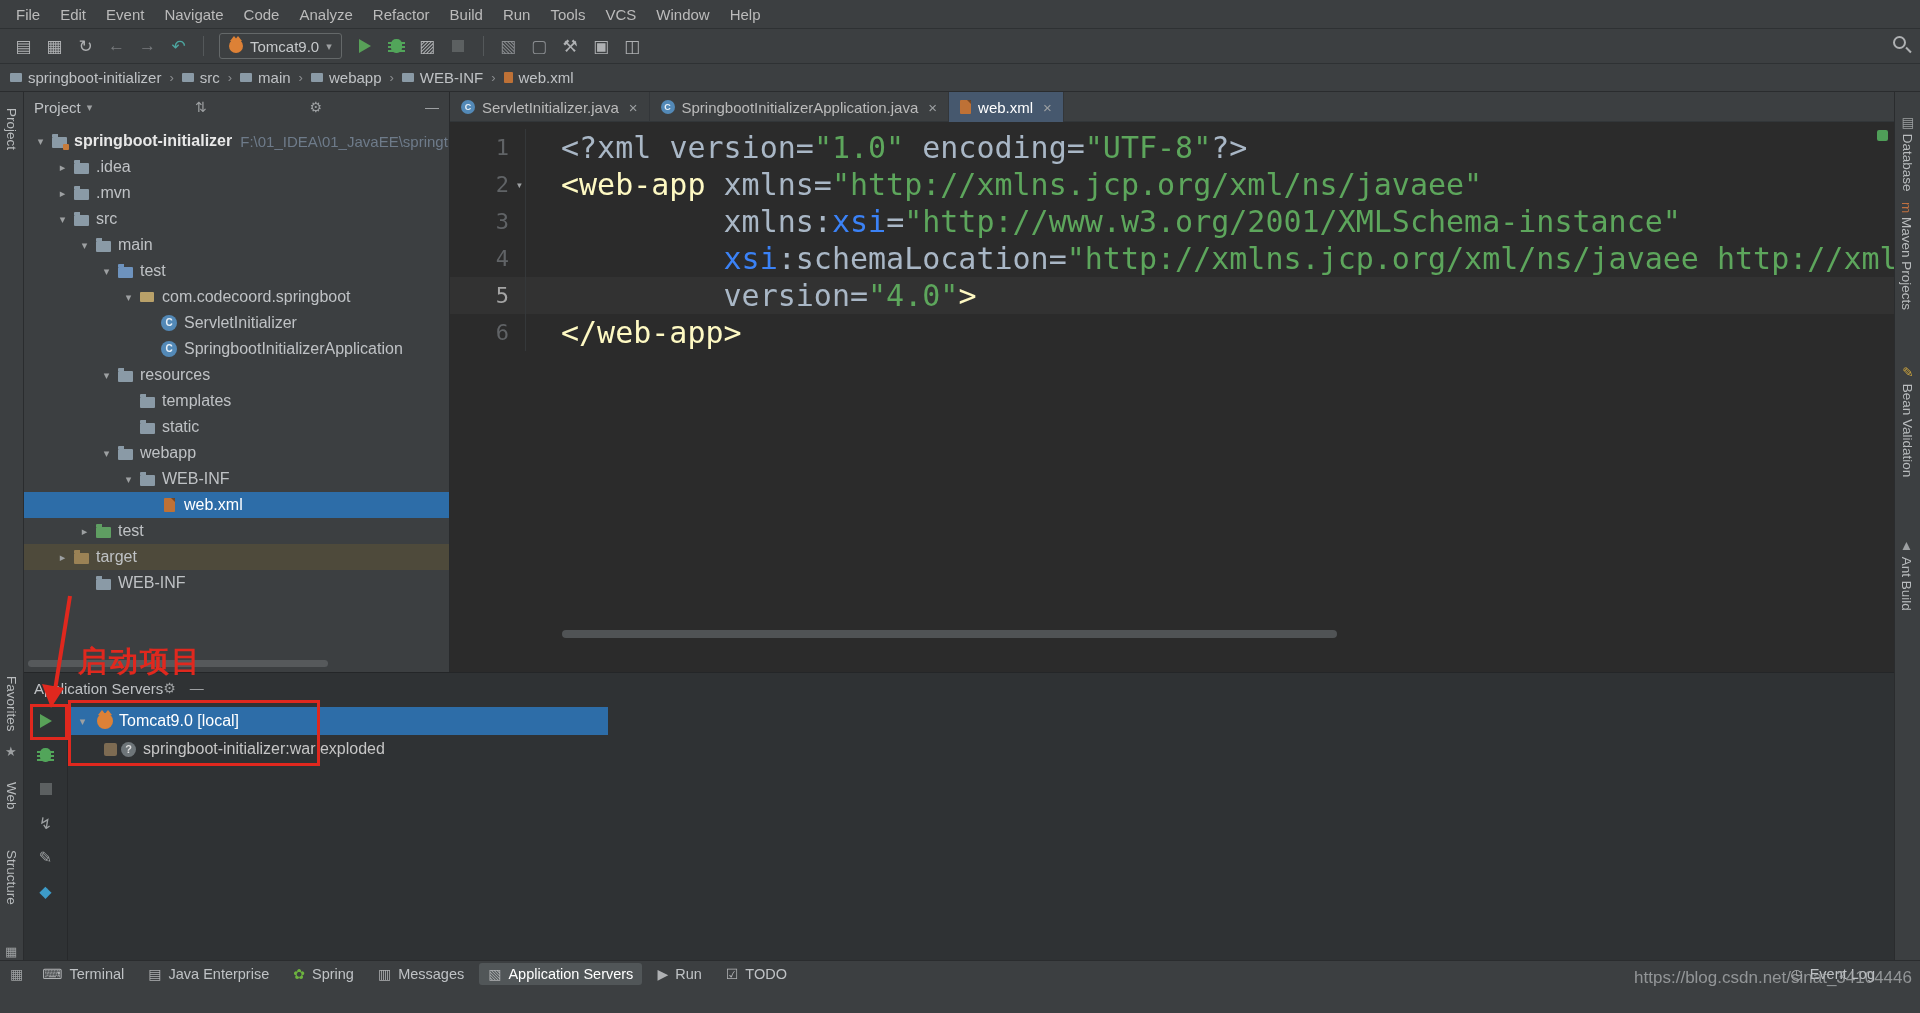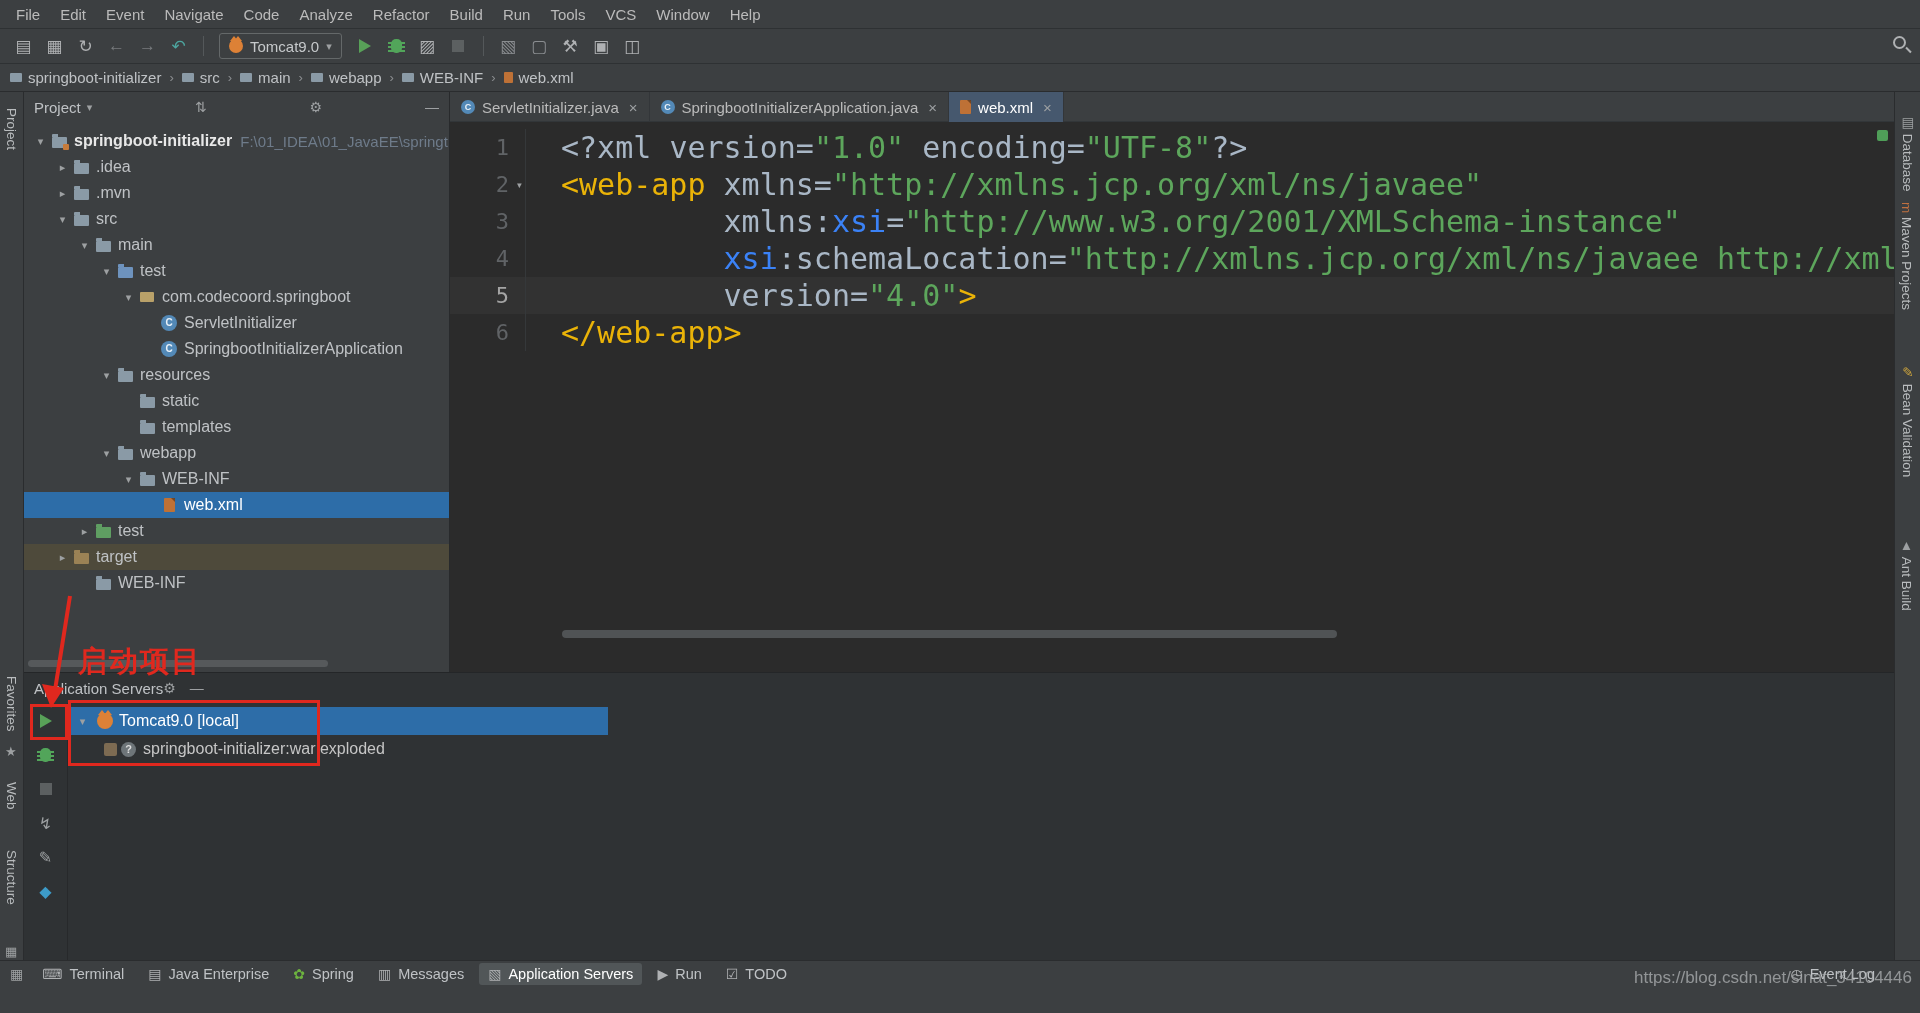--- a/index.html
+++ b/index.html
@@ -78,21 +78,21 @@
   .tab .ic-class{width:14px;height:14px;font:bold 9px/14px "Liberation Sans",sans-serif}
   #editor{position:relative;flex:1;background:#2B2B2B;overflow:hidden}
   #code{padding-top:7px}
   .cl{display:flex;height:37px}
   .cl.cur{background:#323232}
   .gut{width:76px;padding-right:16px;text-align:right;font:22px/37px "DejaVu Sans Mono",monospace;color:#606366;flex:none;border-right:1px solid #35383A;margin-right:35px;position:relative}
   .cl.cur .gut{color:#A4A4A4}
   .fold{position:absolute;right:2px;top:1px;font-size:12px;color:#9DA0A2;font-style:normal}
   .ct{font:30px/37px "DejaVu Sans Mono",monospace;white-space:pre;overflow:hidden}
   .c-pi,.c-attr,.c-plain{color:#A9B7C6}
-  .c-tag{color:#eab308}
+  .c-tag{color:#fef9c3}
   .c-str{color:#5DA65C}
   .c-ns{color:#3b82f6}
   #green-ok{position:absolute;top:8px;right:6px;width:11px;height:11px;background:#4F9E58;border-radius:2px}
   #ed-hscroll{position:absolute;left:112px;bottom:34px;width:775px;height:8px;background:#5A5E60;border-radius:4px;opacity:.8;cursor:pointer}
   #ed-breadcrumb{position:absolute;left:0;right:0;bottom:0;height:28px;background:#35383A;display:flex;align-items:center;padding-left:112px;font-size:16px;color:#8C9196;border-top:1px solid #2A2C2E}
 
   
   #bottom-panel{height:288px;background:#2F3234;border-top:1px solid #242628;position:relative}
   #bp-header{height:30px;display:flex;align-items:center;padding:0 10px;font-size:15px;color:#BFC2C5}
   #bp-header .hic:first-of-type{margin-left:auto}
@@ -296,28 +296,28 @@
                 <span class="ti">
                   <span class="ic-folder"></span>
                 </span>
                 <span class="tlab">resources</span>
               </div>
               <div class="trow" style="padding-left:96px">
                 <span class="arr"></span>
                 <span class="ti">
                   <span class="ic-folder"></span>
                 </span>
+                <span class="tlab">templates</span>
+              </div>
+              <div class="trow" style="padding-left:96px">
+                <span class="arr"></span>
+                <span class="ti">
+                  <span class="ic-folder"></span>
+                </span>
                 <span class="tlab">static</span>
-              </div>
-              <div class="trow" style="padding-left:96px">
-                <span class="arr"></span>
-                <span class="ti">
-                  <span class="ic-folder"></span>
-                </span>
-                <span class="tlab">templates</span>
               </div>
               <div class="trow" style="padding-left:74px">
                 <span class="arr">▾</span>
                 <span class="ti">
                   <span class="ic-folder"></span>
                 </span>
                 <span class="tlab">webapp</span>
               </div>
               <div class="trow" style="padding-left:96px">
                 <span class="arr">▾</span>

